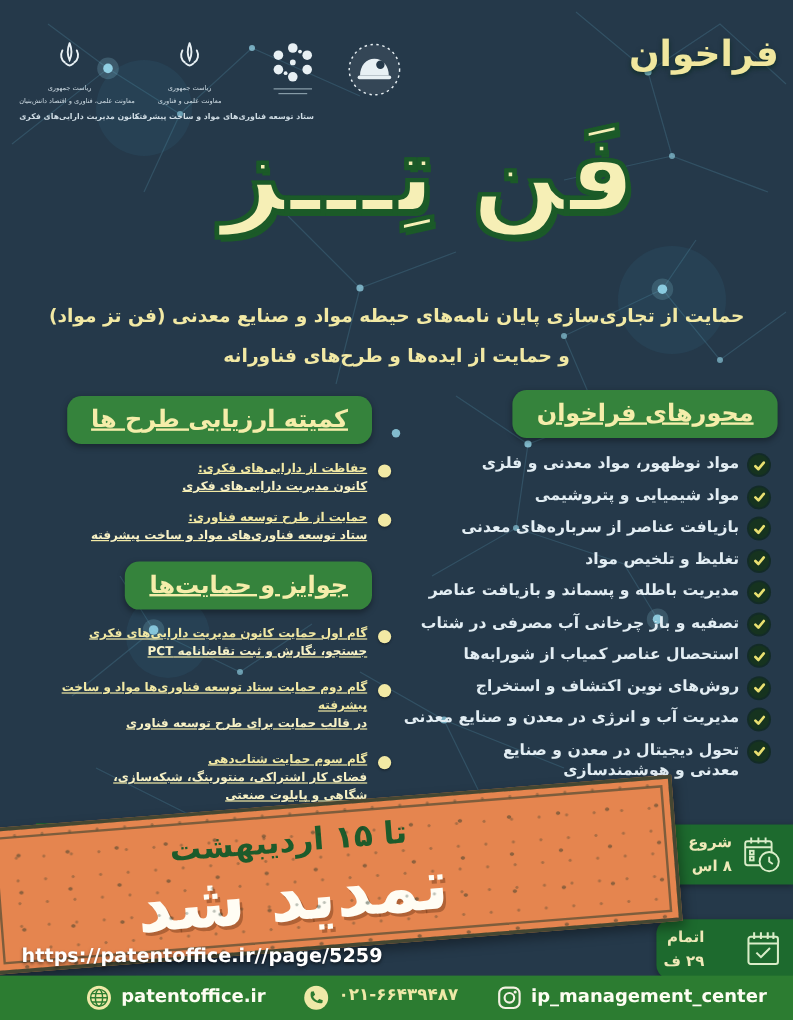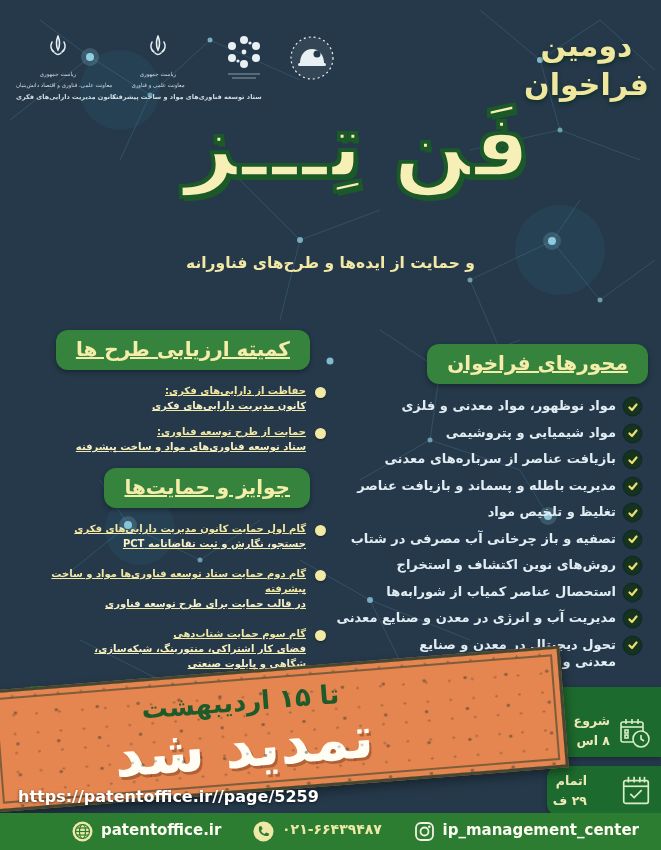--- a/index.html
+++ b/index.html
@@ -20,21 +20,21 @@
     font-size:88px;font-weight:bold;color:#f6efb6;line-height:1.4;
     -webkit-text-stroke:3.5px #1b5a28;
     text-shadow:3px 4px 0 #1b5a28,-2px -2px 0 #1b5a28,2px -2px 0 #1b5a28,-2px 2px 0 #1b5a28;
   }
   .subtitle{position:absolute;top:246px;left:0;right:0;z-index:2;text-align:center;direction:rtl;
     color:#f2e9a4;font-weight:bold;font-size:15.5px;line-height:2.2;}
   
   .pill{display:inline-block;background:#35833c;color:#f5edaa;font-weight:bold;font-size:20px;
     padding:7px 20px 9px;border-radius:12px;box-shadow:0 2px 5px rgba(0,0,0,.35);text-decoration:underline;}
   
-  .col-right{position:absolute;top:344px;right:8px;width:326px;z-index:2;direction:rtl;}
+  .col-right{position:absolute;top:325px;right:8px;width:326px;z-index:2;direction:rtl;}
   .col-right .pill{margin-right:5px;}
   .axes-list{margin-top:13px;display:flex;flex-direction:column;gap:8.5px;padding-right:12px;}
   .axis-item{display:flex;align-items:flex-start;gap:8px;color:#e2edf3;font-size:13px;
     font-weight:bold;line-height:1.35;}
   .check{flex:0 0 17px;width:17px;height:17px;border-radius:50%;background:#16331f;margin-top:1px;
     display:flex;align-items:center;justify-content:center;box-shadow:0 0 0 1.5px rgba(8,35,18,.6);}
   
   .col-left{position:absolute;top:330px;left:10px;width:326px;z-index:2;direction:rtl;}
   .col-left .pill{margin-right:26px;}
   .awards-pill{margin-top:14px;margin-right:0;}
@@ -46,21 +46,21 @@
   .b-text{font-size:10px;line-height:1.5;color:#f2e9a4;font-weight:bold;text-decoration:underline;}
   .b-text .detail{color:#f8f2c6;}
   
   .qr-wrap{position:absolute;left:30px;top:686px;width:100px;height:100px;z-index:3;}
   .qr-url{position:absolute;left:18px;top:787px;z-index:7;color:#ffffff;font-weight:bold;
     font-size:16px;direction:ltr;text-shadow:0 1px 3px rgba(0,0,0,.55);}
   
   .date-box{position:absolute;right:0;width:114px;background:#1d6a2e;border-radius:12px 0 0 12px;
     color:#efe9b8;direction:rtl;display:flex;align-items:center;gap:7px;
     padding:6px 8px 6px 4px;box-sizing:border-box;z-index:3;box-shadow:0 2px 5px rgba(0,0,0,.3);}
-  .db1{top:687px;height:70px;align-items:flex-end;}
+  .db1{top:687px;height:50px;}
   .db2{top:766px;height:50px;gap:32px;}
   .db-text{font-size:12.5px;font-weight:bold;line-height:1.6;white-space:nowrap;overflow:hidden;}
   
   .stamp{position:absolute;left:-10px;top:668px;width:575px;height:122px;z-index:6;
     transform:rotate(-4.5deg);background:#e5854f;
     border:3px solid rgba(41,60,45,.85);box-sizing:border-box;
     box-shadow:inset 0 0 0 5px #e5854f,inset 0 0 0 7px rgba(41,60,45,.55),2px 5px 10px rgba(0,0,0,.35);
     display:flex;flex-direction:column;align-items:center;justify-content:center;
     padding-right:70px;}
   .stamp::after{content:"";position:absolute;inset:0;pointer-events:none;
@@ -187,27 +187,27 @@
         <circle cx="24" cy="24" r="21" fill="rgba(255,255,255,0.07)"></circle>
         <circle cx="24" cy="24" r="21" fill="none" stroke="#e8f0f4" stroke-width="1.2" stroke-dasharray="2 3"></circle>
         <path d="M12 29 C12 21 17 15 24 15 C31 15 36 21 36 29 Z" fill="#e8f0f4"></path>
         <rect x="10" y="29" width="28" height="3" rx="1.5" fill="#e8f0f4"></rect>
         <circle cx="29" cy="20" r="3.5" fill="#25394a"></circle>
       </svg>
     </div>
   </div>
 
   <div class="edition">
-    <div>دومین</div>
     <div>فراخوان</div>
   </div>
 
   <div class="main-title">فَن تِـــز</div>
 
   <div class="subtitle">
+    <div>حمایت از تجاری‌سازی پایان نامه‌های حیطه مواد و صنایع معدنی (فن تز مواد)</div>
     <div>و حمایت از ایده‌ها و طرح‌های فناورانه</div>
   </div>
 
   <div class="col-right">
     <span class="pill">محورهای فراخوان</span>
     <div class="axes-list">
       <div class="axis-item">
         <span class="check">
             <svg width="10" height="10" viewBox="0 0 10 10">
               <polyline points="1.5,5.5 4,8 8.5,2.5" fill="none" stroke="#e9e070" stroke-width="2.2" stroke-linecap="round" stroke-linejoin="round"></polyline>
@@ -230,53 +230,53 @@
             </svg>
           </span>
         <span>بازیافت عناصر از سرباره‌های معدنی</span>
       </div>
       <div class="axis-item">
         <span class="check">
             <svg width="10" height="10" viewBox="0 0 10 10">
               <polyline points="1.5,5.5 4,8 8.5,2.5" fill="none" stroke="#e9e070" stroke-width="2.2" stroke-linecap="round" stroke-linejoin="round"></polyline>
             </svg>
           </span>
+        <span>تغلیظ و تلخیص مواد</span>
+      </div>
+      <div class="axis-item">
+        <span class="check">
+            <svg width="10" height="10" viewBox="0 0 10 10">
+              <polyline points="1.5,5.5 4,8 8.5,2.5" fill="none" stroke="#e9e070" stroke-width="2.2" stroke-linecap="round" stroke-linejoin="round"></polyline>
+            </svg>
+          </span>
         <span>مدیریت باطله و پسماند و بازیافت عناصر</span>
       </div>
       <div class="axis-item">
         <span class="check">
             <svg width="10" height="10" viewBox="0 0 10 10">
               <polyline points="1.5,5.5 4,8 8.5,2.5" fill="none" stroke="#e9e070" stroke-width="2.2" stroke-linecap="round" stroke-linejoin="round"></polyline>
             </svg>
           </span>
-        <span>تغلیظ و تلخیص مواد</span>
-      </div>
-      <div class="axis-item">
-        <span class="check">
-            <svg width="10" height="10" viewBox="0 0 10 10">
-              <polyline points="1.5,5.5 4,8 8.5,2.5" fill="none" stroke="#e9e070" stroke-width="2.2" stroke-linecap="round" stroke-linejoin="round"></polyline>
-            </svg>
-          </span>
         <span>تصفیه و باز چرخانی آب مصرفی در شتاب</span>
       </div>
       <div class="axis-item">
         <span class="check">
             <svg width="10" height="10" viewBox="0 0 10 10">
               <polyline points="1.5,5.5 4,8 8.5,2.5" fill="none" stroke="#e9e070" stroke-width="2.2" stroke-linecap="round" stroke-linejoin="round"></polyline>
             </svg>
           </span>
+        <span>استحصال عناصر کمیاب از شورابه‌ها</span>
+      </div>
+      <div class="axis-item">
+        <span class="check">
+            <svg width="10" height="10" viewBox="0 0 10 10">
+              <polyline points="1.5,5.5 4,8 8.5,2.5" fill="none" stroke="#e9e070" stroke-width="2.2" stroke-linecap="round" stroke-linejoin="round"></polyline>
+            </svg>
+          </span>
         <span>روش‌های نوین اکتشاف و استخراج</span>
-      </div>
-      <div class="axis-item">
-        <span class="check">
-            <svg width="10" height="10" viewBox="0 0 10 10">
-              <polyline points="1.5,5.5 4,8 8.5,2.5" fill="none" stroke="#e9e070" stroke-width="2.2" stroke-linecap="round" stroke-linejoin="round"></polyline>
-            </svg>
-          </span>
-        <span>استحصال عناصر کمیاب از شورابه‌ها</span>
       </div>
       <div class="axis-item">
         <span class="check">
             <svg width="10" height="10" viewBox="0 0 10 10">
               <polyline points="1.5,5.5 4,8 8.5,2.5" fill="none" stroke="#e9e070" stroke-width="2.2" stroke-linecap="round" stroke-linejoin="round"></polyline>
             </svg>
           </span>
         <span>مدیریت آب و انرژی در معدن و صنایع معدنی</span>
       </div>
       <div class="axis-item">

